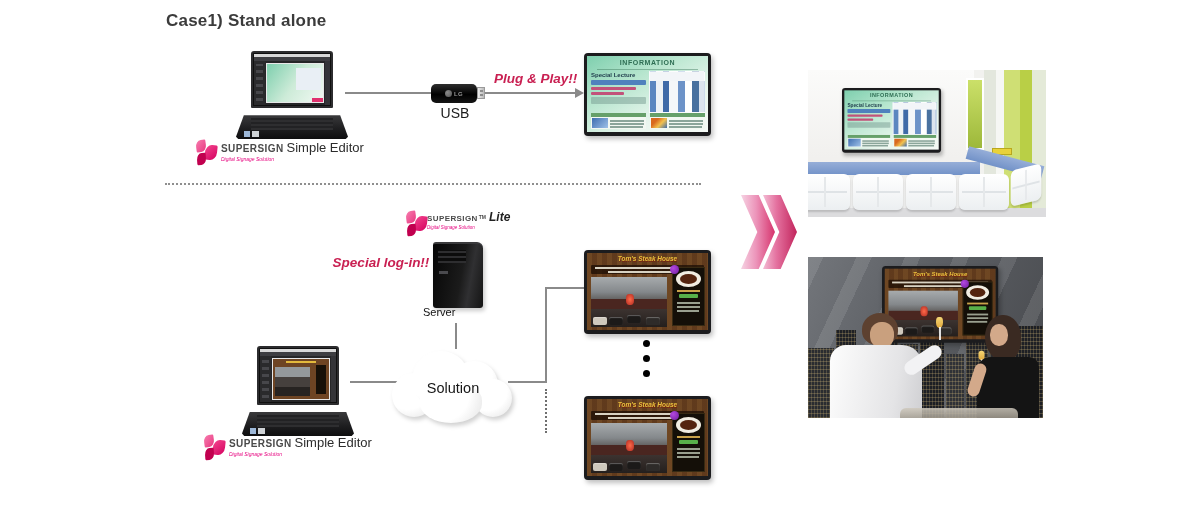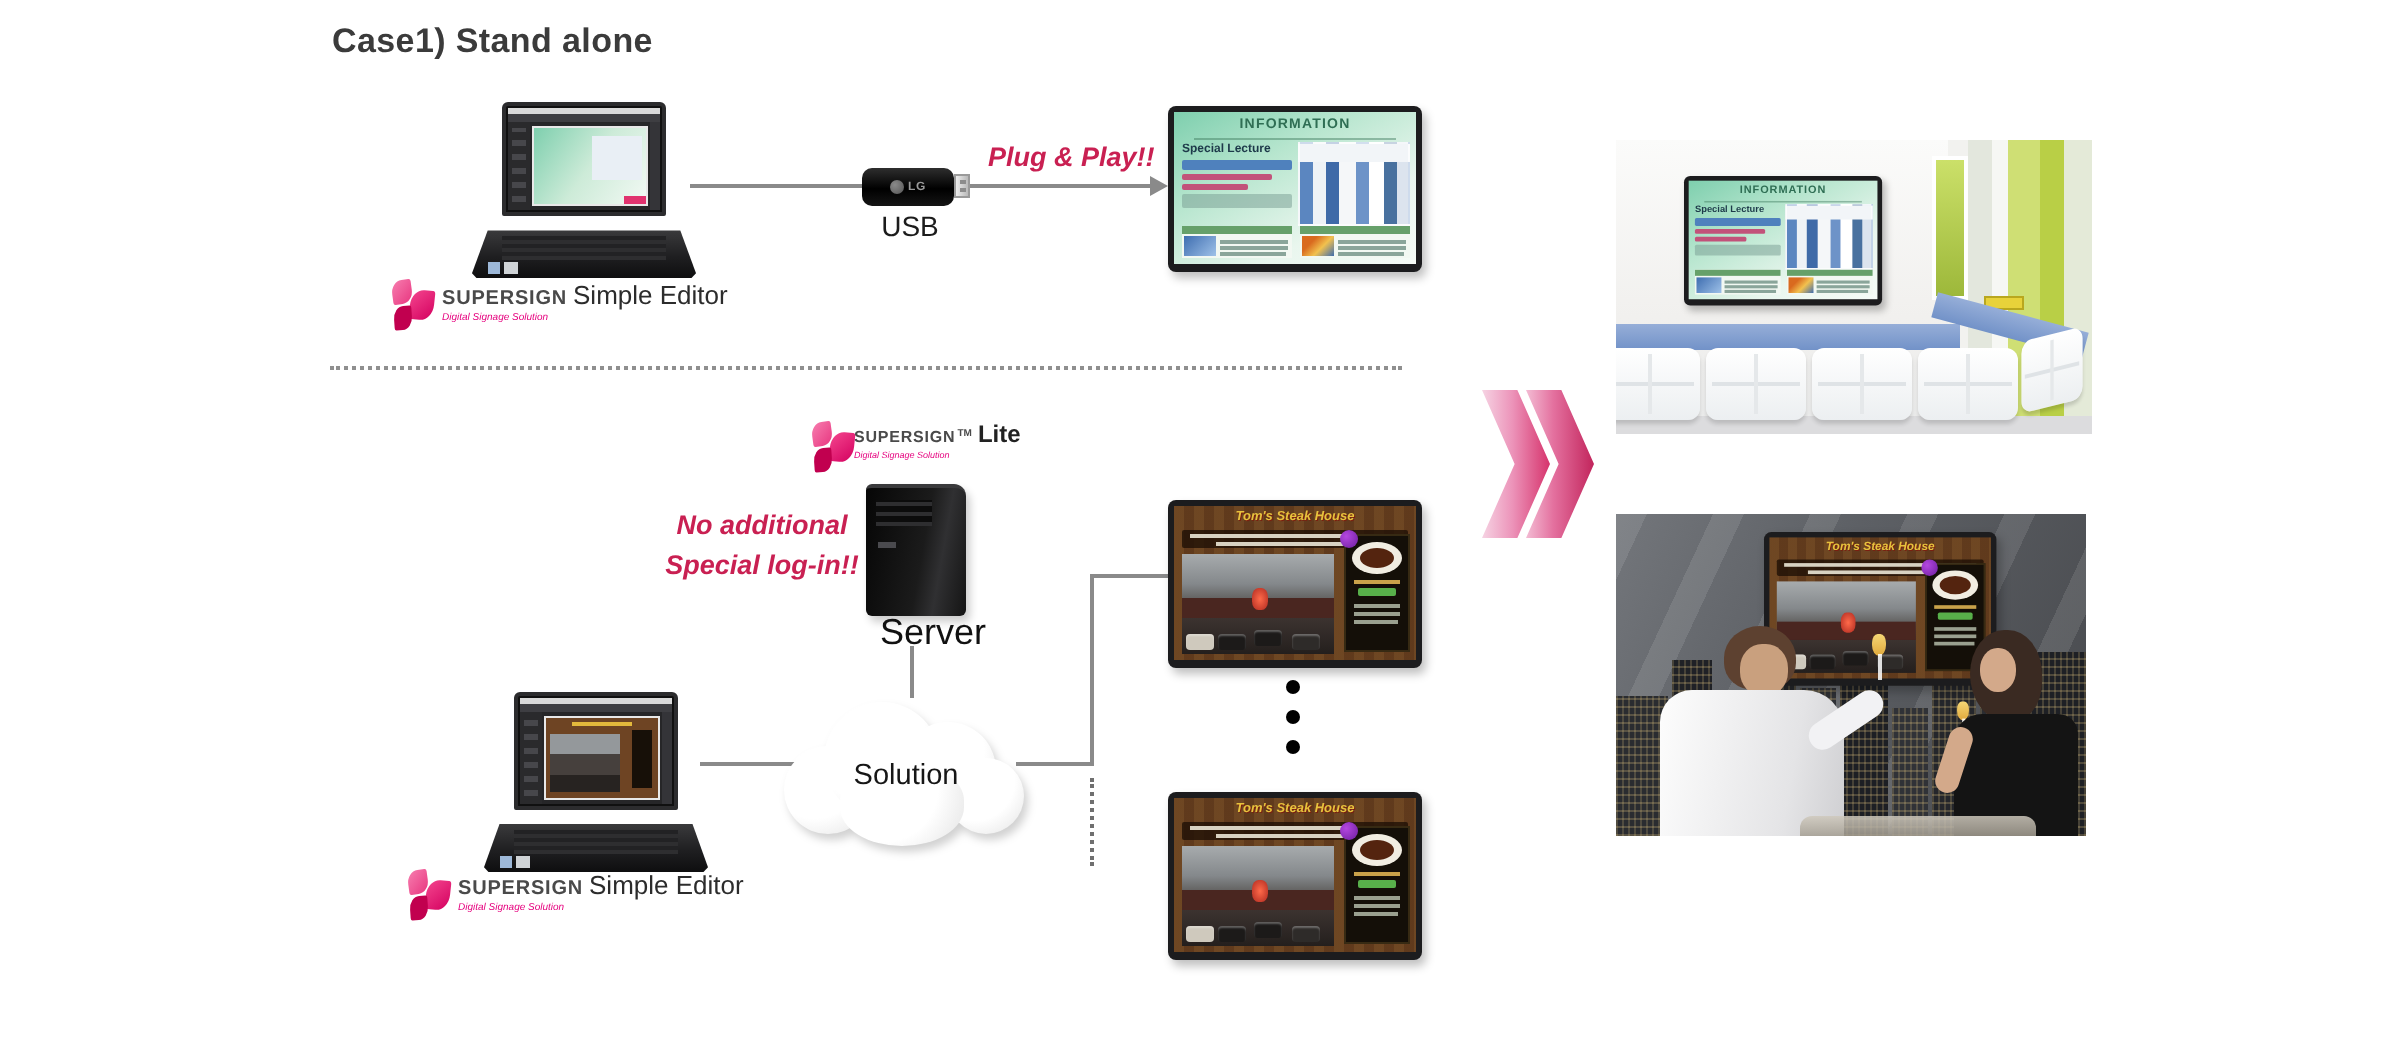--- a/index.html
+++ b/index.html
@@ -45,21 +45,21 @@
   .petal { position:absolute; background:linear-gradient(135deg,#f4478f,#d4005f); }
   .pt1 { left:0; top:1px; width:10px; height:12px; border-radius:55% 10% 55% 10%; transform:rotate(-8deg); background:linear-gradient(135deg,#f77fb0,#e8357f); }
   .pt2 { left:9px; top:6px; width:12px; height:15px; border-radius:55% 10% 55% 10%; transform:rotate(6deg); }
   .pt3 { left:1px; top:14px; width:9px; height:12px; border-radius:55% 10% 55% 10%; transform:rotate(-4deg); background:#c1004f; }
   .ss-col { display:flex; flex-direction:column; }
   .ss-row { display:flex; align-items:center; }
   .ss-brand { font-variant:small-caps; text-transform:lowercase; font-weight:bold; font-size:14px; color:#4a4a4a; letter-spacing:.4px; }
   .ss-tag { font-size:5px; font-style:italic; color:#e6007e; margin-top:1px; }
   .ss-product { font-size:13px; color:#2c2c2c; margin-left:3px; }
   .ss-tm { font-size:5px; vertical-align:super; color:#4a4a4a; font-weight:bold; margin-left:1px; }
-  .ss-lite { font-size:12px; font-weight:bold; color:#222; margin-left:3px; }
+  .ss-lite { font-size:12px; font-style:italic; font-weight:bold; color:#222; margin-left:3px; }
   #logo-lite .ss-icon { width:17px; height:25px; }
   #logo-lite .ss-brand { font-size:12px; }
   #logo-lite .ss-tag { font-size:4.5px; }
 
   
   .usb-dongle { position:absolute; left:431px; top:84px; width:46px; height:19px; border-radius:5px;
     background:linear-gradient(180deg,#2e2e2e,#000 55%,#151515); display:flex; align-items:center; justify-content:center; gap:2px; }
   .lg-circle { width:7px; height:7px; border-radius:50%; background:radial-gradient(circle at 35% 35%,#8a8a8a,#555); }
   .lg-text { font-size:6px; font-weight:bold; color:#9a9a9a; letter-spacing:.3px; }
   .usb-conn { position:absolute; left:477px; top:87px; width:8px; height:12px; background:linear-gradient(90deg,#ededed,#b9b9b9); border:1px solid #9a9a9a; }
@@ -119,21 +119,21 @@
   .t-ln.t1 { top:34px; } .t-ln.t2 { top:38px; } .t-ln.t3 { top:42px; width:70%; }
 
   
   .note { position:absolute; left:310px; top:253px; width:142px; text-align:center; font-size:13.5px; font-style:italic; font-weight:bold; color:#c92052; line-height:1.5; }
 
   
   .server { position:absolute; left:433px; top:242px; width:50px; height:66px; border-radius:3px 6px 3px 3px; border-top:2px solid #3a3a3c;
     background:linear-gradient(100deg,#060606 0%,#1b1b1b 55%,#303032 72%,#141414 100%); box-shadow:2px 3px 4px rgba(0,0,0,.2); }
   .server::after { content:""; position:absolute; left:10%; top:10%; width:55%; height:20%; background:repeating-linear-gradient(0deg,#2e2e30 0 2px,#0c0c0c 2px 5px); }
   .sv-dot { position:absolute; left:12%; top:42%; width:9px; height:3px; background:#4a4a4e; }
-  .server-label { position:absolute; left:423px; top:306px; width:70px; text-align:right; font-size:18px; color:#111; }
+  .server-label { position:absolute; left:423px; top:306px; width:70px; text-align:left; font-size:11px; color:#111; }
 
   
   .cloud { position:absolute; left:392px; top:347px; width:122px; height:78px; filter:drop-shadow(2px 3px 2px rgba(0,0,0,.18)); }
   .puff { position:absolute; border-radius:50%; background:radial-gradient(circle at 35% 30%,#ffffff 55%,#ececec 85%,#dedede); }
   .pf1 { left:0;   top:26px; width:44px; height:44px; }
   .pf2 { left:20px; top:4px;  width:58px; height:58px; }
   .pf3 { left:58px; top:14px; width:48px; height:48px; }
   .pf4 { left:82px; top:32px; width:38px; height:38px; }
   .pf5 { left:28px; top:34px; width:62px; height:42px; border-radius:50%/46%; }
   .cloud-label { position:absolute; left:0; right:0; top:33px; text-align:center; font-size:14.5px; color:#161616; }
@@ -280,21 +280,20 @@
       <span class="ss-row">
         <span class="ss-brand">SuperSign</span>
         <span class="ss-tm">TM</span>
         <span class="ss-lite">Lite</span>
       </span>
       <span class="ss-tag">Digital Signage Solution</span>
     </span>
   </div>
 
   <div class="note">
-    <div>No additional</div>
     <div>Special log-in!!</div>
   </div>
 
   <div class="server">
       <span class="sv-dot"></span>
     </div>
   <div class="server-label">Server</div>
   <div class="v-line" style="left:455px; top:323px; height:26px;"></div>
 
   <div class="laptop" style="left:242px; top:346px; height:90px;">

